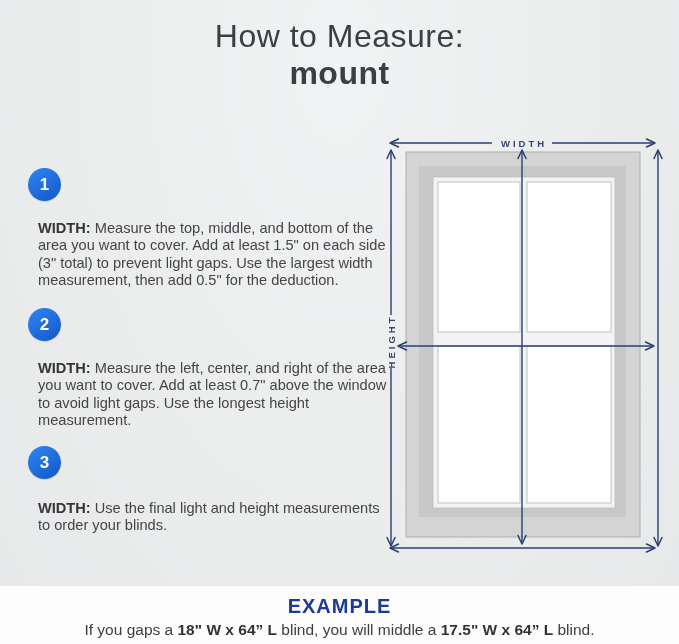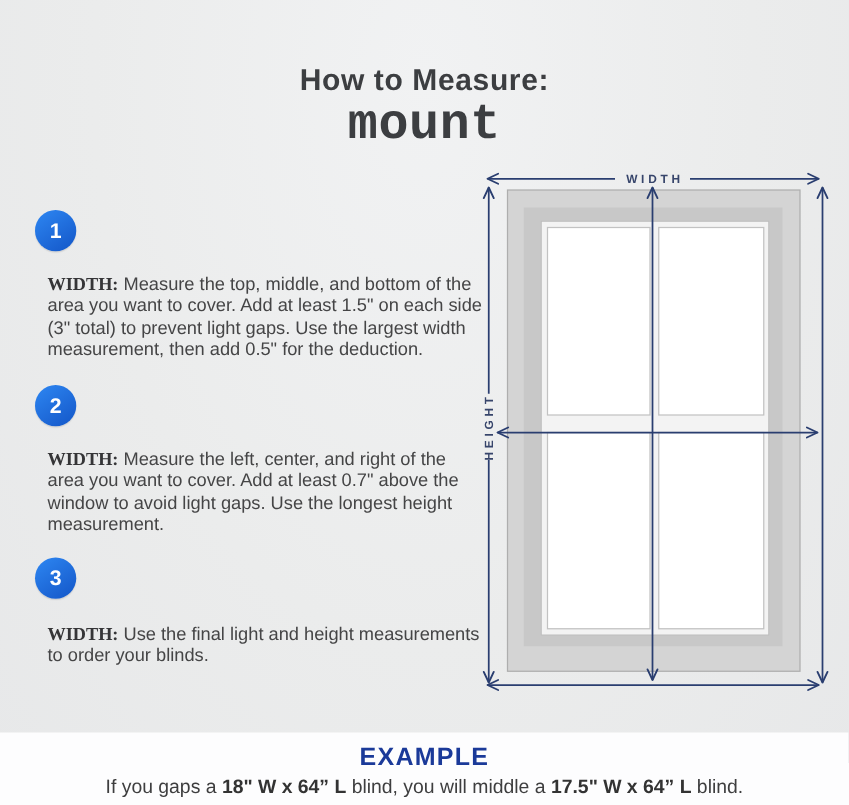--- a/index.html
+++ b/index.html
@@ -3,39 +3,39 @@
 <meta charset="utf-8">
 <style>
   html,body{margin:0;padding:0;background:#e9eaeb;}
   .canvas{
     position:relative;width:679px;height:644px;overflow:hidden;
     background:radial-gradient(ellipse at 50% 10%, #f1f2f3 0%, #ebecec 55%, #e7e8e9 100%);
     font-family:"Liberation Sans","DejaVu Sans",sans-serif;
   }
   
   .title-block{position:absolute;top:20px;left:0;width:100%;text-align:center;line-height:1.05;}
-  .title-line1{font-size:24px;font-weight:700;color:#3c3e41;letter-spacing:0.5px;margin-top:32px;}
+  .title-line1{font-size:32px;font-weight:400;color:#3c3e41;letter-spacing:0.5px;}
   .title-line2{display:flex;justify-content:center;align-items:baseline;gap:12px;margin-top:3px;}
   .title-accent{
     font-size:45px;font-weight:700;letter-spacing:1px;color:#2264d2;
     background:linear-gradient(90deg,#1c4fb3 0%,#2d74e2 60%,#2f7ce9 100%);
   }
   @supports ((-webkit-background-clip:text) or (background-clip:text)){
     .title-accent{-webkit-background-clip:text;background-clip:text;color:transparent;-webkit-text-fill-color:transparent;}
   }
-  .title-suffix{font-size:40px;font-weight:700;color:#3c3e41;letter-spacing:0.5px;font-family:Liberation Mono, monospace;}
+  .title-suffix{font-size:32px;font-weight:700;color:#3c3e41;letter-spacing:0.5px;}
   
   .step-circle{
     position:absolute;left:28px;width:33px;height:33px;border-radius:50%;
     background:linear-gradient(145deg,#2b82ee 10%,#1a62d2 75%,#1257c8 100%);
     color:#fff;font-size:17px;font-weight:700;display:flex;align-items:center;justify-content:center;
     box-shadow:0 1px 1px rgba(0,0,0,0.12);
   }
   .step-text{position:absolute;left:38px;width:352px;font-size:14.6px;line-height:17.5px;color:#454546;}
-  .step-label{font-weight:700;color:#353537;font-family:Liberation Serif, serif;}
+  .step-label{font-weight:700;color:#353537;}
   #circle-1{top:168px;} #text-1{top:205px;}
   #circle-2{top:308px;} #text-2{top:345px;}
   #circle-3{top:446px;} #text-3{top:485px;}
   
   .diagram-svg{position:absolute;left:378px;top:130px;}
   .dim-label{font-family:"Liberation Sans","DejaVu Sans",sans-serif;font-size:9.5px;font-weight:700;letter-spacing:3px;fill:#37456b;}
   
   .footer{position:absolute;left:0;top:586px;width:100%;height:74px;background:#fdfdfe;text-align:center;}
   .example-heading{margin-top:9px;font-size:20px;font-weight:700;letter-spacing:1px;color:#1b3a99;}
   .example-line{margin-top:3px;font-size:15.5px;color:#3e3e3f;}

